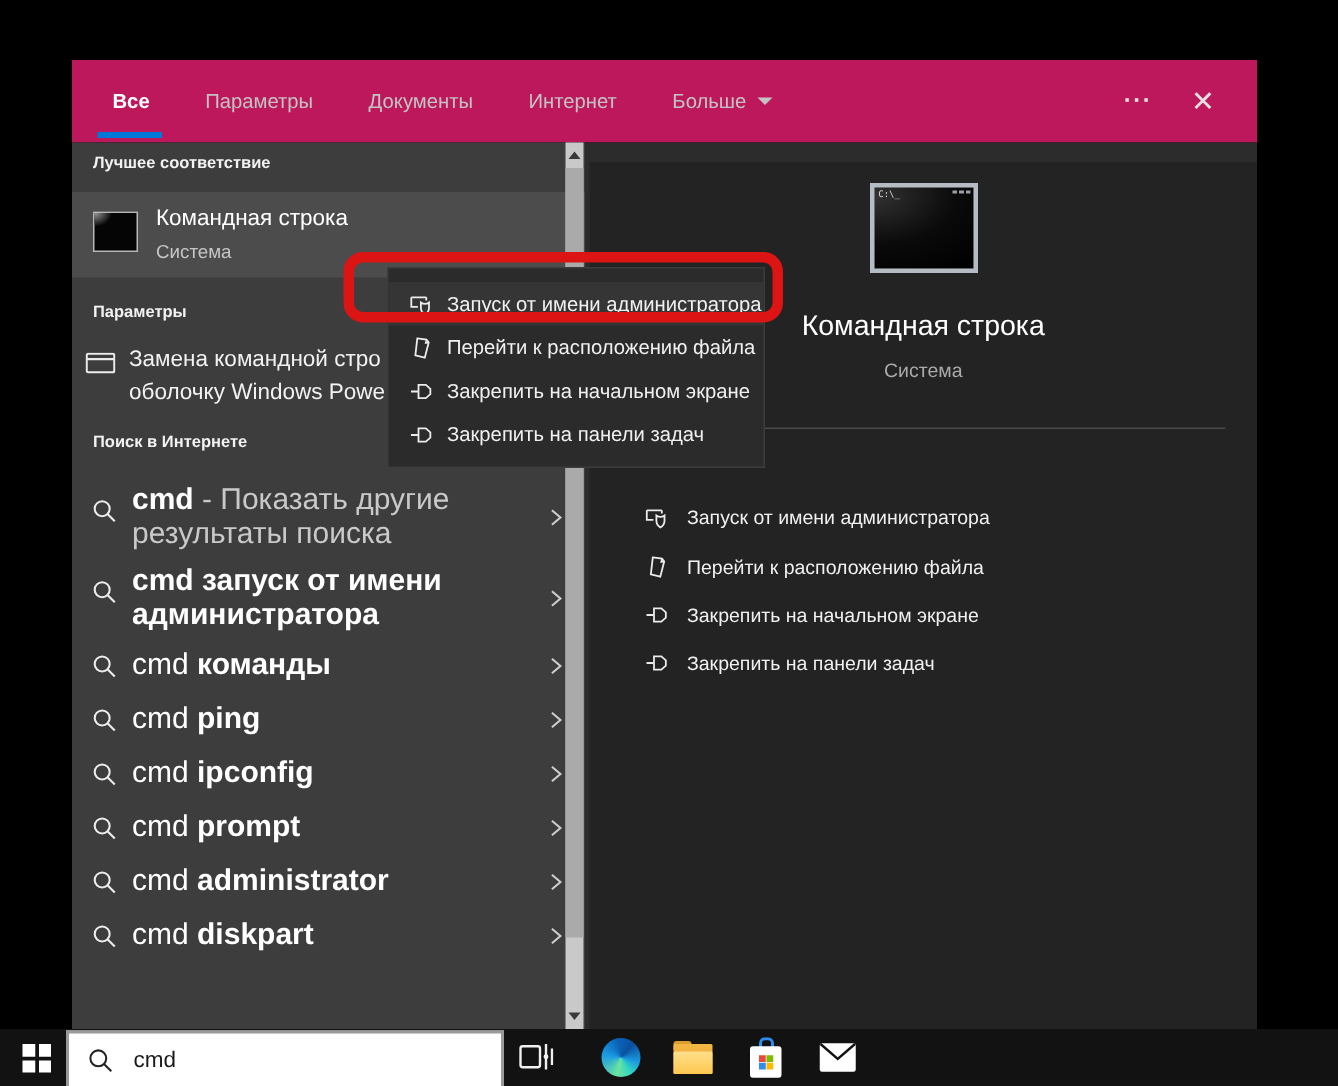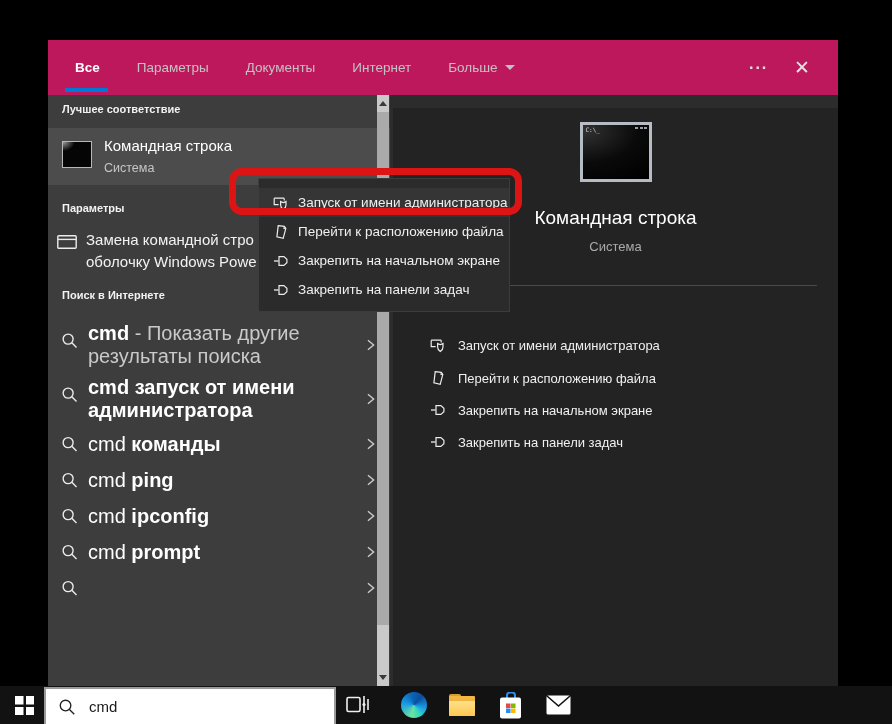--- a/index.html
+++ b/index.html
@@ -284,20 +284,34 @@
             <use href="#sym-chev"></use>
           </svg>
         </span>
     </div>
     <div class="sug oneline" style="top:475px;height:36px">
       <span class="mag">
           <svg width="17" height="17" viewBox="0 0 16 16">
             <use href="#sym-mag"></use>
           </svg>
         </span>
+      <span class="stext"><span class="p">cmd</span><span class="r"> administrator</span></span>
+      <span class="chev">
+          <svg width="14" height="16" viewBox="0 0 16 16">
+            <use href="#sym-chev"></use>
+          </svg>
+        </span>
+    </div>
+    <div class="sug oneline" style="top:511px;height:36px">
+      <span class="mag">
+          <svg width="17" height="17" viewBox="0 0 16 16">
+            <use href="#sym-mag"></use>
+          </svg>
+        </span>
+      <span class="stext"><span class="p">cmd</span><span class="r"> diskpart</span></span>
       <span class="chev">
           <svg width="14" height="16" viewBox="0 0 16 16">
             <use href="#sym-chev"></use>
           </svg>
         </span>
     </div>
 
     <div class="scrollbar">
       <div class="sb-up"></div>
       <div class="sb-thumb"></div>

